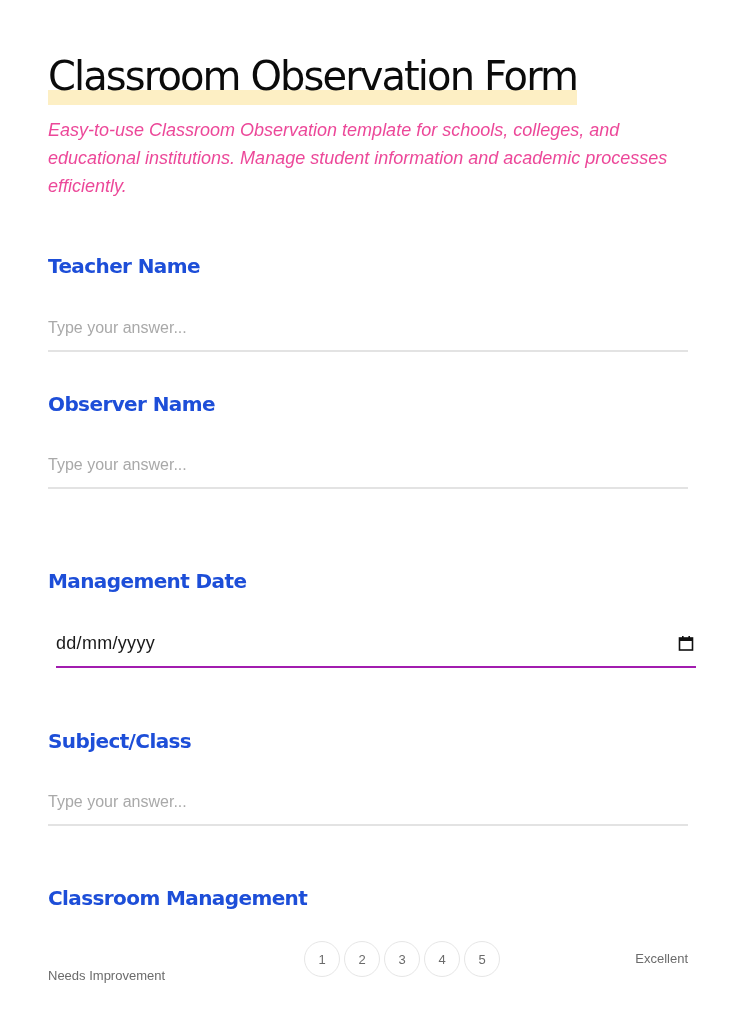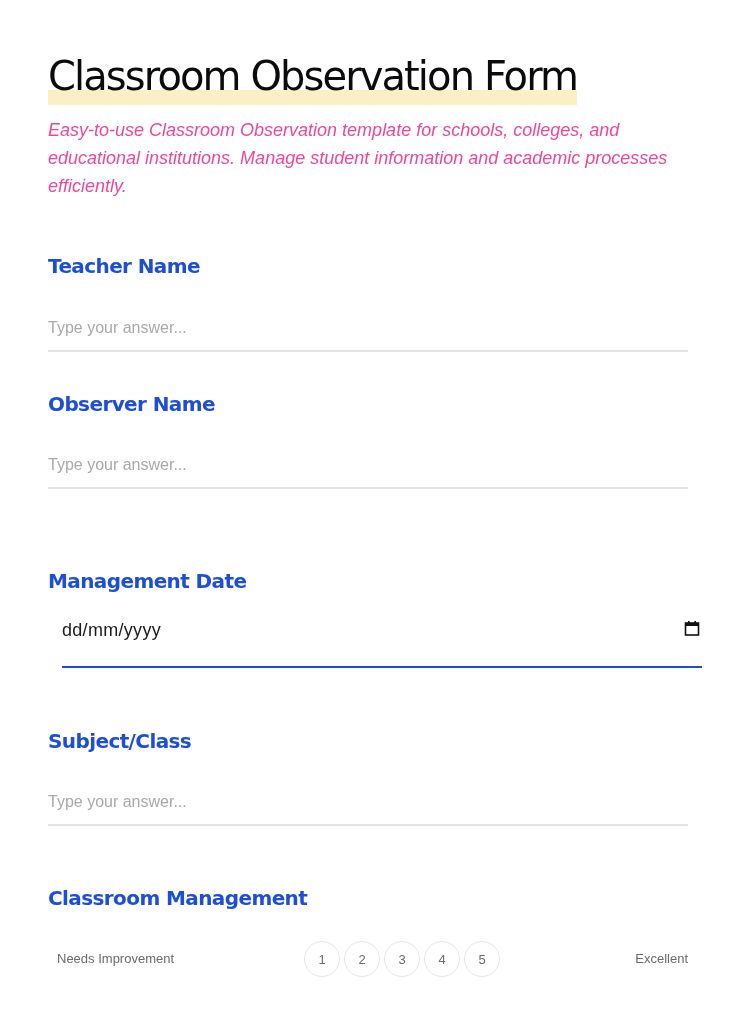--- a/index.html
+++ b/index.html
@@ -43,35 +43,35 @@
       position: absolute; left: 0; width: 640px; height: 46px;
       border: none; border-bottom: 2px solid #e3e3e3;
       background: transparent;
       font-family: "Liberation Sans", sans-serif;
       font-size: 16px; color: #3b82f6;
       outline: none; padding: 0;
     }
     .text-input::placeholder { color: #a9a9a9; }
 
     .date-row {
-      position: absolute; left: 14px; width: 640px; height: 48px;
-      border-bottom: 2px solid #1d4ed8;
-      display: flex; align-items: flex-start; justify-content: space-between;
+      position: absolute; left: 8px; width: 640px; height: 48px;
+      border-bottom: 2px solid #a21caf;
+      display: flex; align-items: center; justify-content: space-between;
     }
     .date-text { font-family: "Liberation Sans", sans-serif; font-size: 18px; color: #1a1a1a; letter-spacing: 0.3px; }
     .cal-icon { width: 16px; height: 16px; margin-right: 2px; cursor: pointer; }
 
     .rating-row {
       position: absolute; left: 48px; top: 940px; width: 640px; height: 38px;
     }
     .rating-low, .rating-high {
       position: absolute; top: 11px;
       font-family: "Liberation Sans", sans-serif; font-size: 13px; color: #6b6b6b;
     }
-    .rating-low { left: 9px; }
+    .rating-low { left: 0; margin-top: 17px; }
     .rating-high { right: 0; }
     .rating-options { position: absolute; left: 256px; top: 1px; display: flex; gap: 4px; }
     .rating-option {
       width: 36px; height: 36px; border-radius: 50%;
       border: 1px solid #e6e6e6; background: #fff;
       display: flex; align-items: center; justify-content: center;
       font-family: "Liberation Sans", sans-serif; font-size: 13px; color: #6b6b6b;
       cursor: pointer;
     }
   </style>

